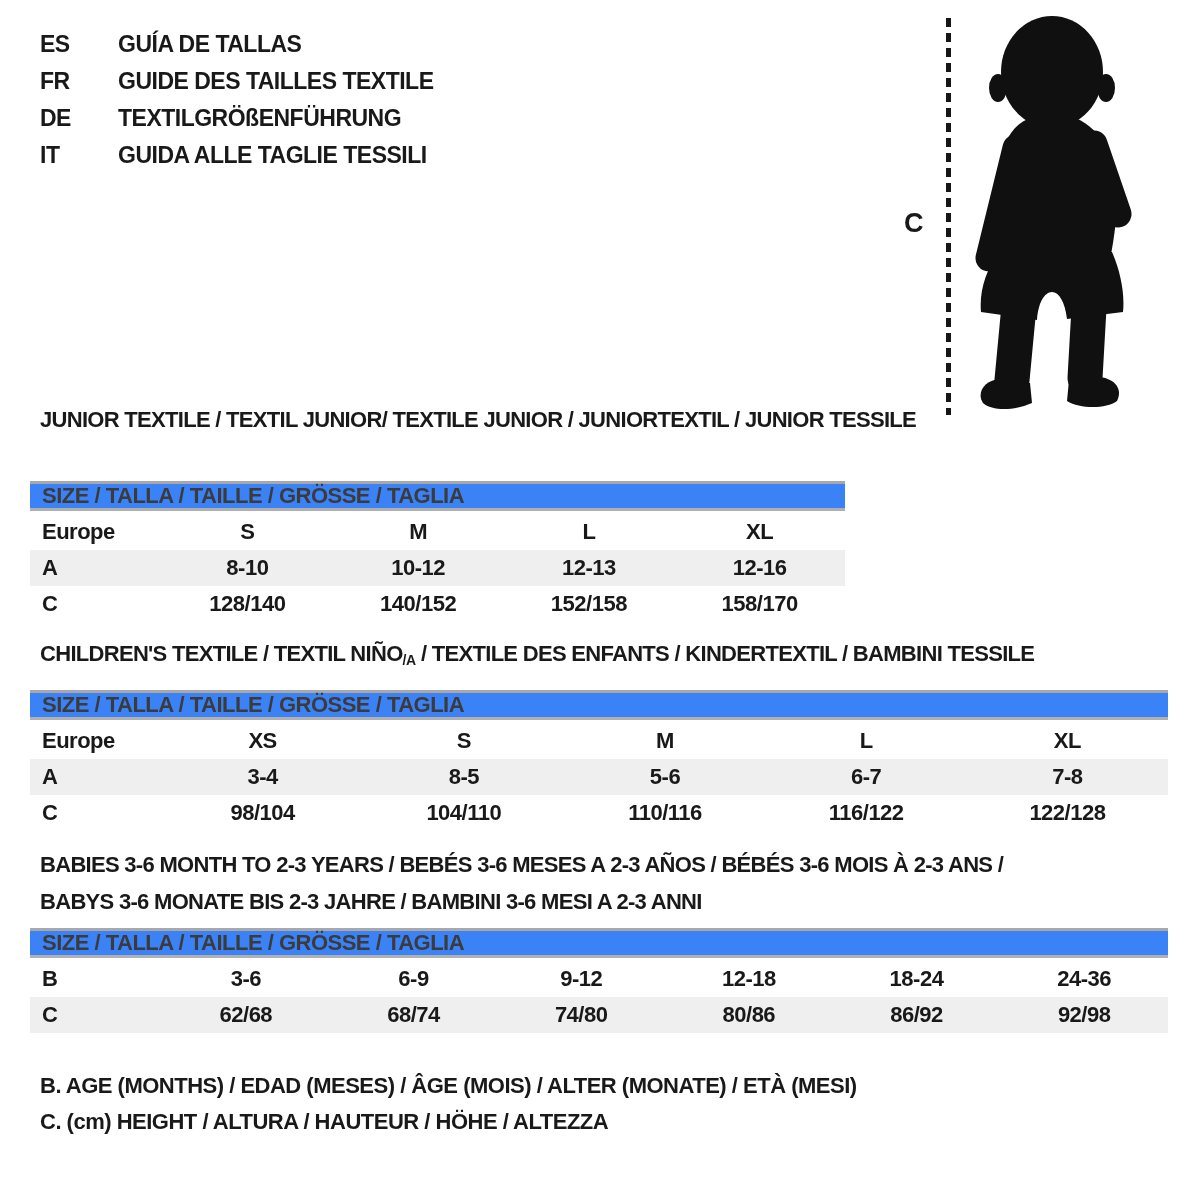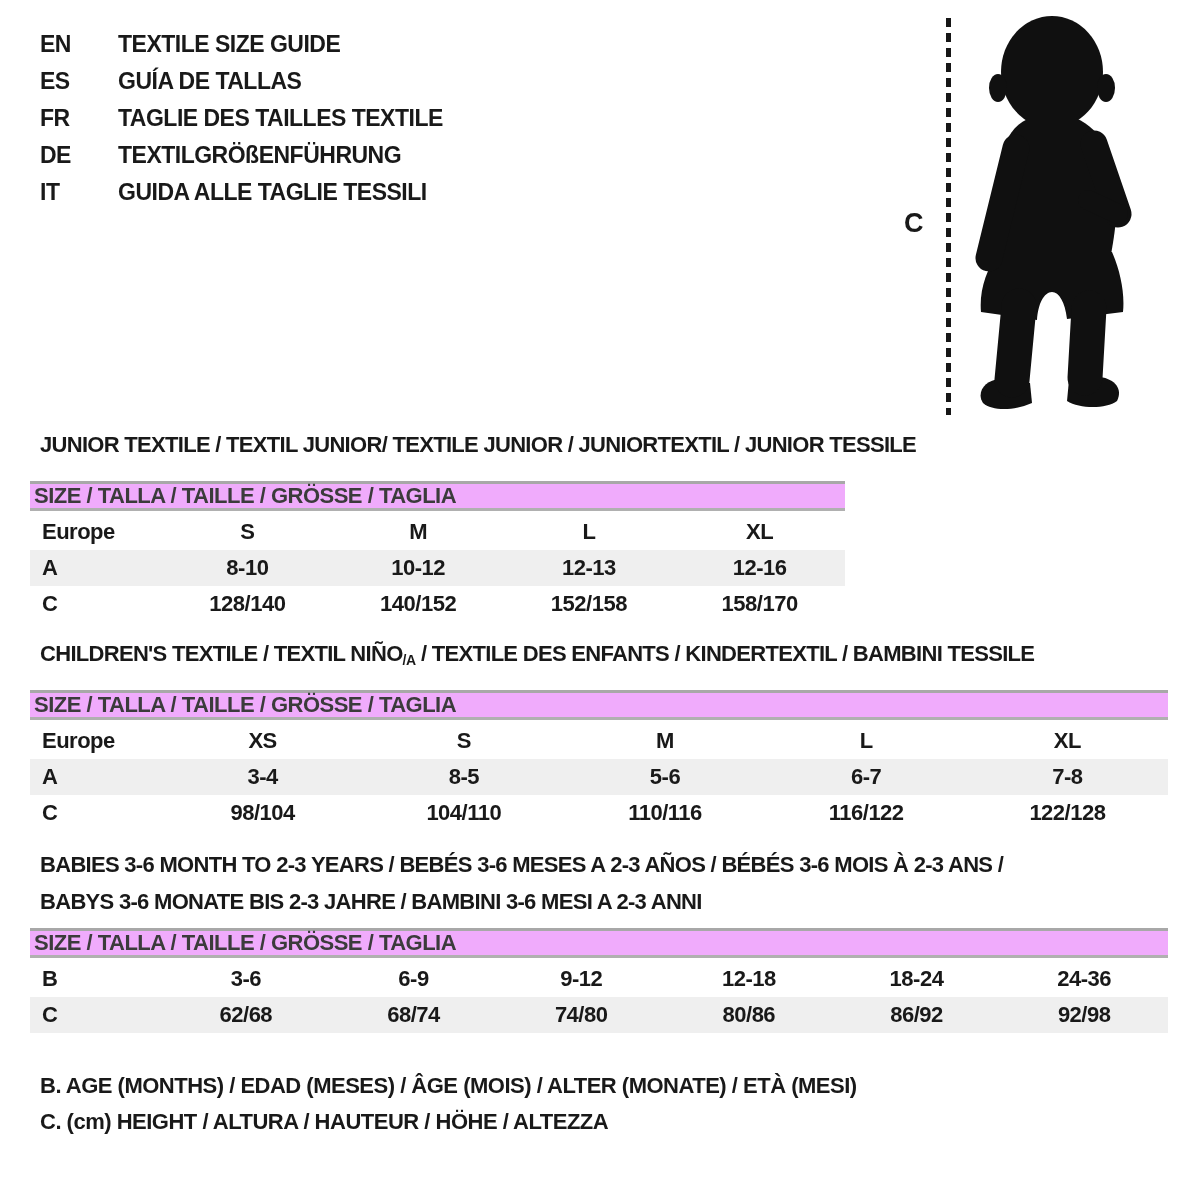--- a/index.html
+++ b/index.html
@@ -15,62 +15,58 @@
   .lang-code { width:78px; flex:0 0 78px; }
 
   
   .measure-line { position:absolute; left:946px; top:18px; width:5px; height:397px;
     background:repeating-linear-gradient(to bottom, #161616 0px, #161616 9px, rgba(0,0,0,0) 9px, rgba(0,0,0,0) 15px); }
   .measure-label { position:absolute; left:904px; top:208px; font-size:27px; }
   .baby-svg { position:absolute; left:962px; top:14px; }
 
   
   .section-title { position:absolute; left:40px; font-size:22px; letter-spacing:-0.7px; white-space:nowrap; }
-  .title-junior { top:432px; }
+  .title-junior { top:407px; }
   .title-children { top:641px; }
   .title-babies { top:846px; line-height:37px; }
   .sub { font-size:14px; position:relative; top:4px; letter-spacing:-0.5px; }
 
   
   .tbl { position:absolute; left:30px; }
   .tbl-junior { top:481px; width:815px; }
   .tbl-children { top:690px; width:1138px; }
   .tbl-babies { top:928px; width:1138px; }
-  .bar { box-sizing:border-box; height:30px; background:#f0abfc;
+  .bar { box-sizing:border-box; height:30px; background:#3b82f6;
     border-top:3px solid #a8a8a8; border-bottom:3px solid #b0b0b0; margin-bottom:3px;
-    display:flex; align-items:center; padding-left:4px;
+    display:flex; align-items:center; padding-left:12px;
     color:#3b3b3b; font-size:22px; letter-spacing:-0.5px; white-space:nowrap; }
   .trow { display:grid; height:36px; align-items:center; font-size:22px; letter-spacing:-0.5px; }
   .trow.shaded { background:#efefef; }
   .trow > span { text-align:center; }
   .trow > span:first-child { text-align:left; padding-left:12px; }
   .cols5 { grid-template-columns:132px repeat(4, 1fr); }
   .cols6 { grid-template-columns:132px repeat(5, 1fr); }
   .cols7 { grid-template-columns:132px repeat(6, 1fr); }
 
   
   .footnotes { position:absolute; left:40px; top:1068px; font-size:22px; letter-spacing:-0.5px; line-height:36px; white-space:nowrap; }
 </style>
 </head>
 <body>
 
 <div class="canvas">
 
   <div class="langs">
     <div class="lang-row">
-      <span class="lang-code">EN</span>
-      <span class="lang-title">TEXTILE SIZE GUIDE</span>
-    </div>
-    <div class="lang-row">
       <span class="lang-code">ES</span>
       <span class="lang-title">GUÍA DE TALLAS</span>
     </div>
     <div class="lang-row">
       <span class="lang-code">FR</span>
-      <span class="lang-title">TAGLIE DES TAILLES TEXTILE</span>
+      <span class="lang-title">GUIDE DES TAILLES TEXTILE</span>
     </div>
     <div class="lang-row">
       <span class="lang-code">DE</span>
       <span class="lang-title">TEXTILGRÖßENFÜHRUNG</span>
     </div>
     <div class="lang-row">
       <span class="lang-code">IT</span>
       <span class="lang-title">GUIDA ALLE TAGLIE TESSILI</span>
     </div>
   </div>

